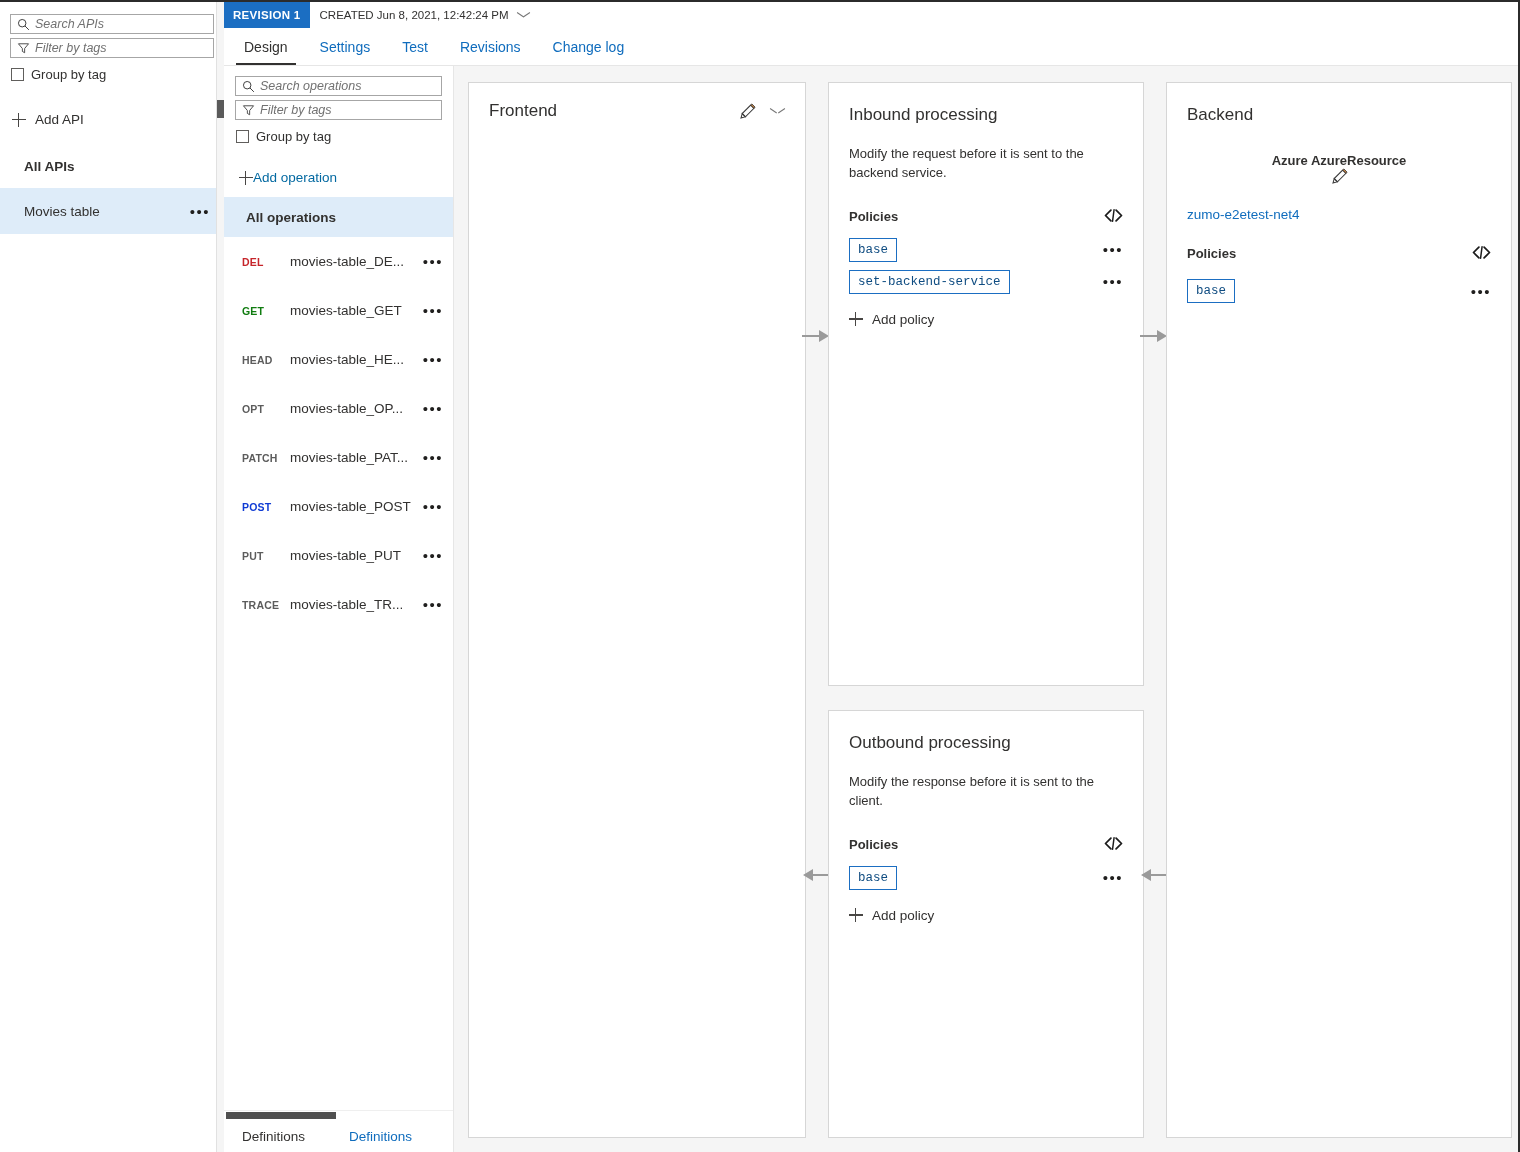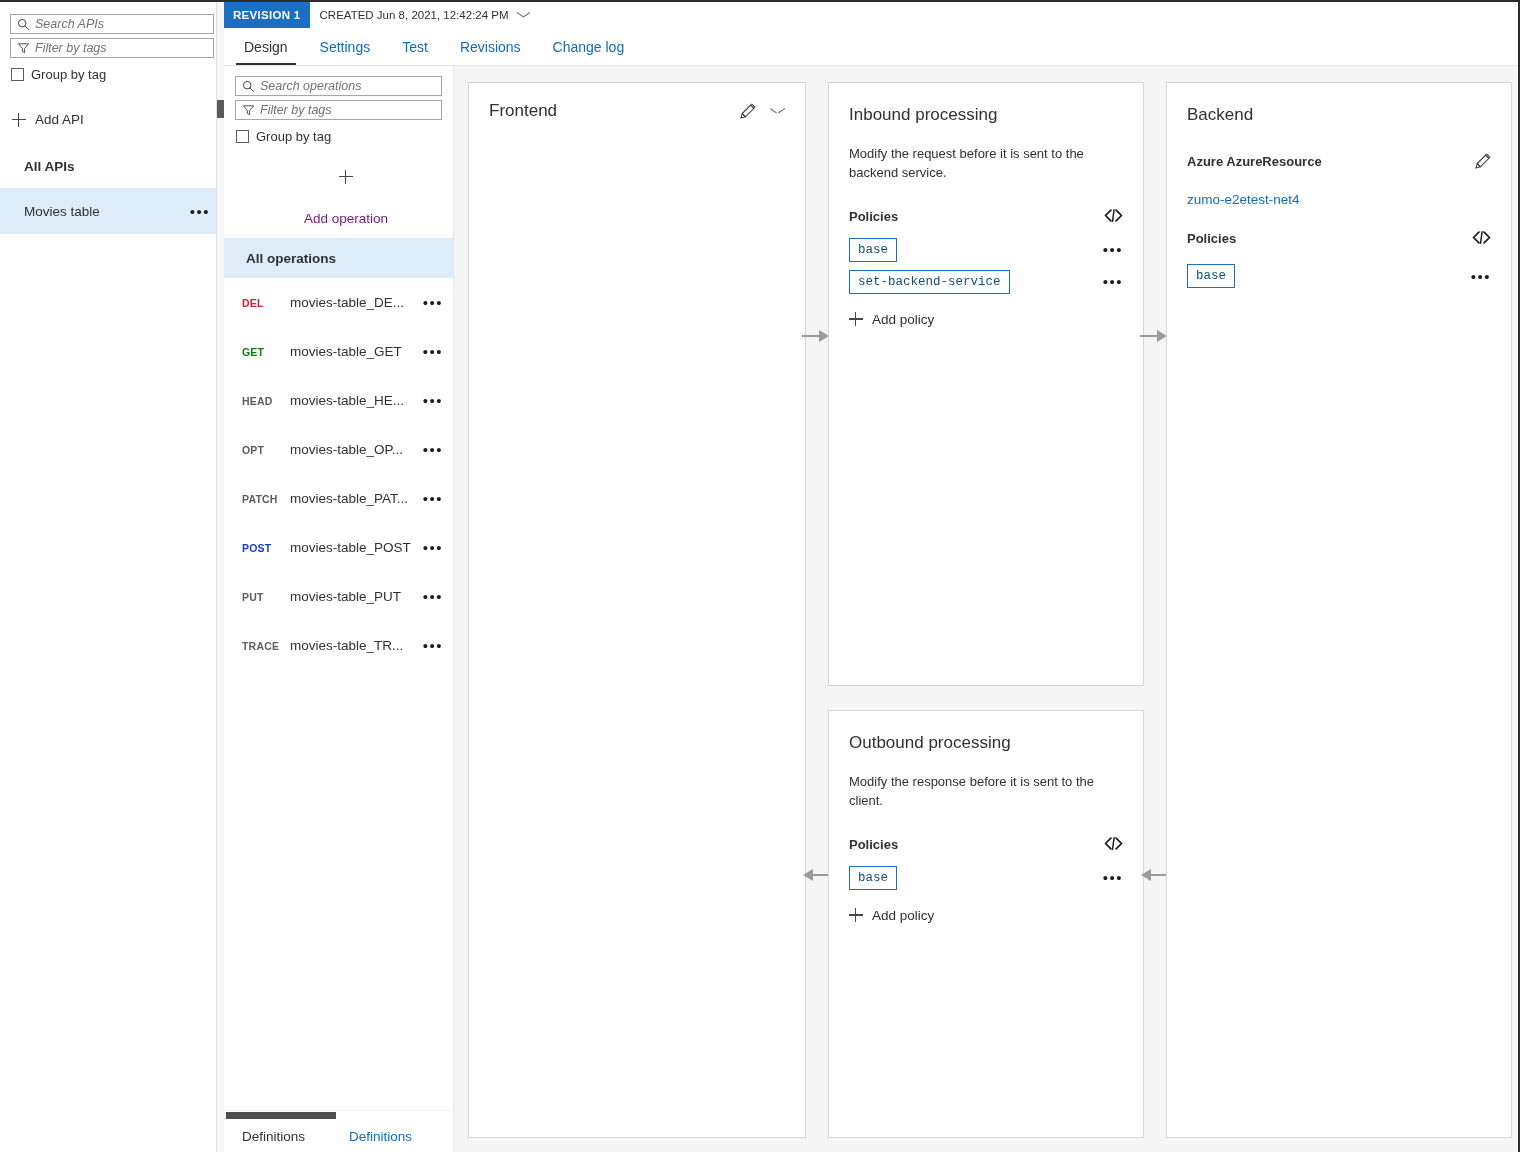--- a/index.html
+++ b/index.html
@@ -111,22 +111,22 @@
   .bodyrow { flex: 1; display: flex; min-height: 0; }
 
   
   .ops {
     width: 230px; flex: 0 0 230px; background: #fff;
     border-right: 1px solid #e6e6e6;
     display: flex; flex-direction: column; position: relative;
   }
   .ops-top { padding: 10px 11px 0 11px; }
   .ops-add {
-    display: flex; align-items: center; gap: 27px;
-    margin: 26px 0 0 15px; font-size: 13.5px; color: #701a75; cursor: pointer; flex-direction: column;
+    display: flex; align-items: center; gap: 0;
+    margin: 26px 0 0 15px; font-size: 13.5px; color: #0369a1; cursor: pointer;
   }
   .oplist { flex: 1; overflow: hidden; margin-top: 12px; }
   .op-all {
     height: 40px; display: flex; align-items: center;
     padding-left: 22px; background: #deecf9;
     font-weight: bold; font-size: 13.5px; color: #323130; cursor: pointer;
   }
   .op {
     height: 49px; display: flex; align-items: center;
     padding: 0 10px 0 18px; gap: 0px; cursor: pointer;
@@ -458,21 +458,21 @@
           <div class="arrow" style="top:784px; left:-4px;">
             <svg width="28" height="18" viewBox="0 0 28 18">
                 <path d="M28 8H11V3L1 9l10 6v-5h17z" fill="#9a9a9a"></path>
               </svg>
           </div>
         </div>
 
         <div class="col col-backend">
           <div class="panel panel-backend">
             <div class="p-title">Backend</div>
-            <div class="p-sub" style="margin-top:28px;">
+            <div class="p-sub" style="margin-top:28px;flex-direction:column;">
               <span class="bk-name">Azure AzureResource</span>
               <span class="pencil">
                 <svg width="17" height="17" viewBox="0 0 18 18">
                     <path d="M12.4 2.2l3.4 3.4-9 9-3.4-3.4z" fill="none" stroke="#3b3b3b" stroke-width="1.1"></path>
                     <path d="M12.4 2.2l1.2-1.2 3.4 3.4-1.2 1.2z" fill="#d98c3f" stroke="#3b3b3b" stroke-width="1"></path>
                     <path d="M3.4 11.2l-1.3 4.7 4.7-1.3z" fill="none" stroke="#3b3b3b" stroke-width="1.1"></path>
                   </svg>
               </span>
             </div>
             <div style="margin-top:22px;">

